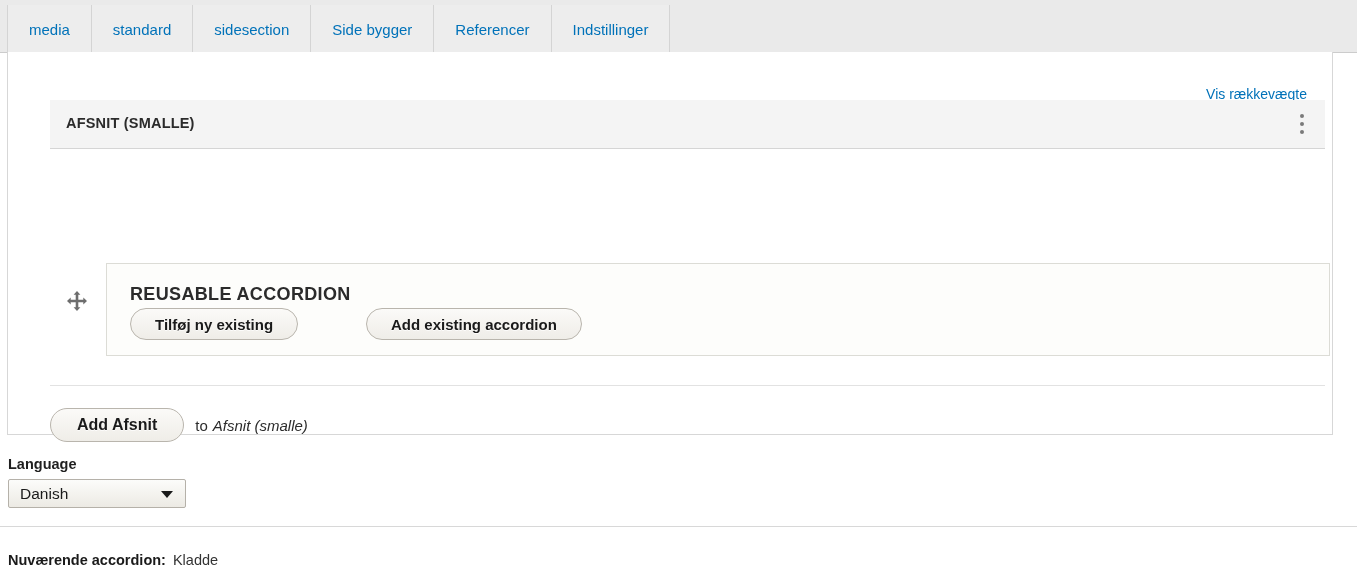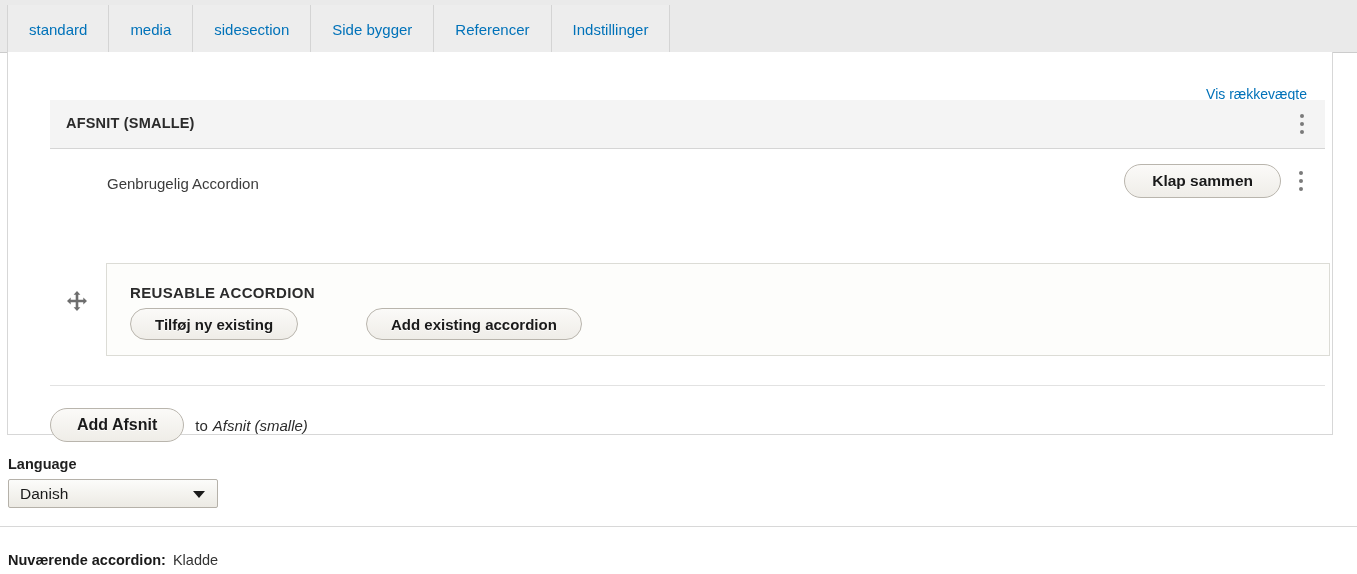--- a/index.html
+++ b/index.html
@@ -201,21 +201,21 @@
     width: 1224px;
     height: 93px;
     background: #fdfdfb;
     border: 1px solid #dcdcd6;
     box-sizing: border-box;
   }
   .accordion-title {
     position: absolute;
     left: 23px;
     top: 20px;
-    font-size: 15px;
+    font-size: 18px;
     font-weight: 600;
     color: #2b2b2b;
     letter-spacing: 0.35px;
   }
   .btn-add-new {
     position: absolute;
     left: 23px;
     top: 44px;
     height: 32px;
     padding: 0 24px;
@@ -271,21 +271,21 @@
     left: 8px;
     top: 456px;
     font-size: 14.5px;
     font-weight: bold;
     color: #1f1f1f;
   }
   .lang-select {
     position: absolute;
     left: 8px;
     top: 479px;
-    width: 210px;
+    width: 178px;
     height: 29px;
     border: 1px solid #b5b1a9;
     border-radius: 2px;
     background: linear-gradient(to bottom, #fcfcfa 0%, #eceae4 100%);
     box-sizing: border-box;
     cursor: pointer;
   }
   .lang-select-value {
     position: absolute;
     left: 11px;
@@ -330,24 +330,24 @@
   }
 </style>
 </head>
 <body>
 
 <div id="screen">
 
   <div class="tabbar">
     <div class="tabs">
       <div class="tab">
+        <span>media</span>
+      </div>
+      <div class="tab">
         <span>standard</span>
-      </div>
-      <div class="tab">
-        <span>media</span>
       </div>
       <div class="tab">
         <span>sidesection</span>
       </div>
       <div class="tab">
         <span>Side bygger</span>
       </div>
       <div class="tab">
         <span>Referencer</span>
       </div>
@@ -365,29 +365,20 @@
 
     <div class="section-header">
       <div class="section-header-title">AFSNIT (SMALLE)</div>
       <div class="kebab kebab-header">
         <i></i>
         <i></i>
         <i></i>
       </div>
     </div>
 
-    <div class="subrow">
-      <div class="subrow-label">Genbrugelig Accordion</div>
-      <button class="btn btn-collapse">Klap sammen</button>
-      <div class="kebab kebab-subrow">
-        <i></i>
-        <i></i>
-        <i></i>
-      </div>
-    </div>
 
     <div class="dragzone">
       <div class="drag-handle">
         <svg width="22" height="22" viewBox="0 0 22 22" aria-hidden="true">
           <path d="M11 1 L14.4 4.7 L12.3 4.7 L12.3 9.7 L17.3 9.7 L17.3 7.6 L21 11 L17.3 14.4 L17.3 12.3 L12.3 12.3 L12.3 17.3 L14.4 17.3 L11 21 L7.6 17.3 L9.7 17.3 L9.7 12.3 L4.7 12.3 L4.7 14.4 L1 11 L4.7 7.6 L4.7 9.7 L9.7 9.7 L9.7 4.7 L7.6 4.7 Z" fill="#6d6d6d"></path>
         </svg>
       </div>
 
       <div class="accordion-box">
         <div class="accordion-title">REUSABLE ACCORDION</div>

